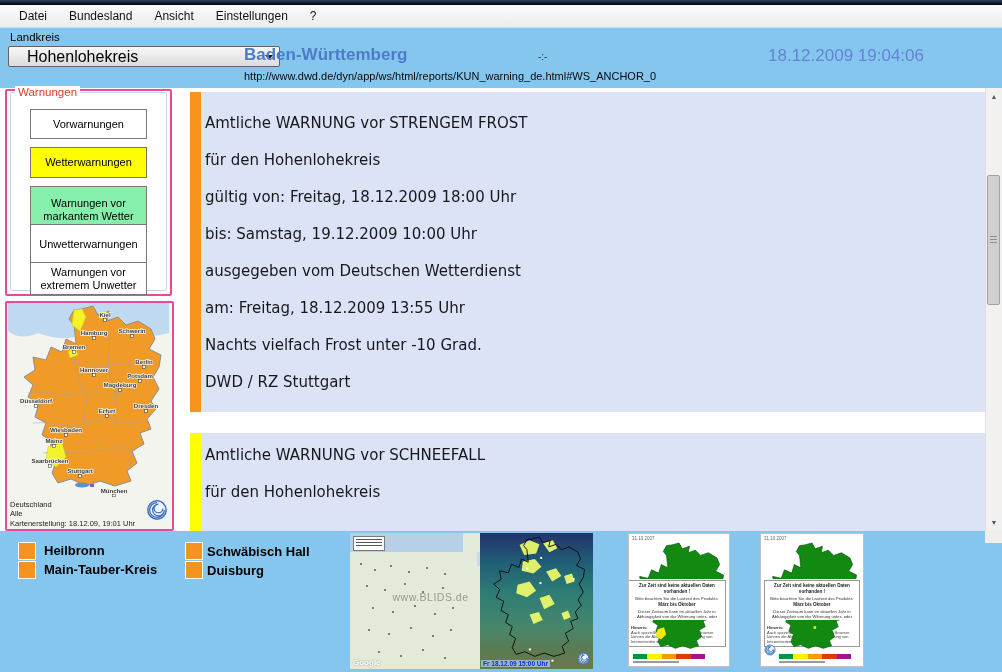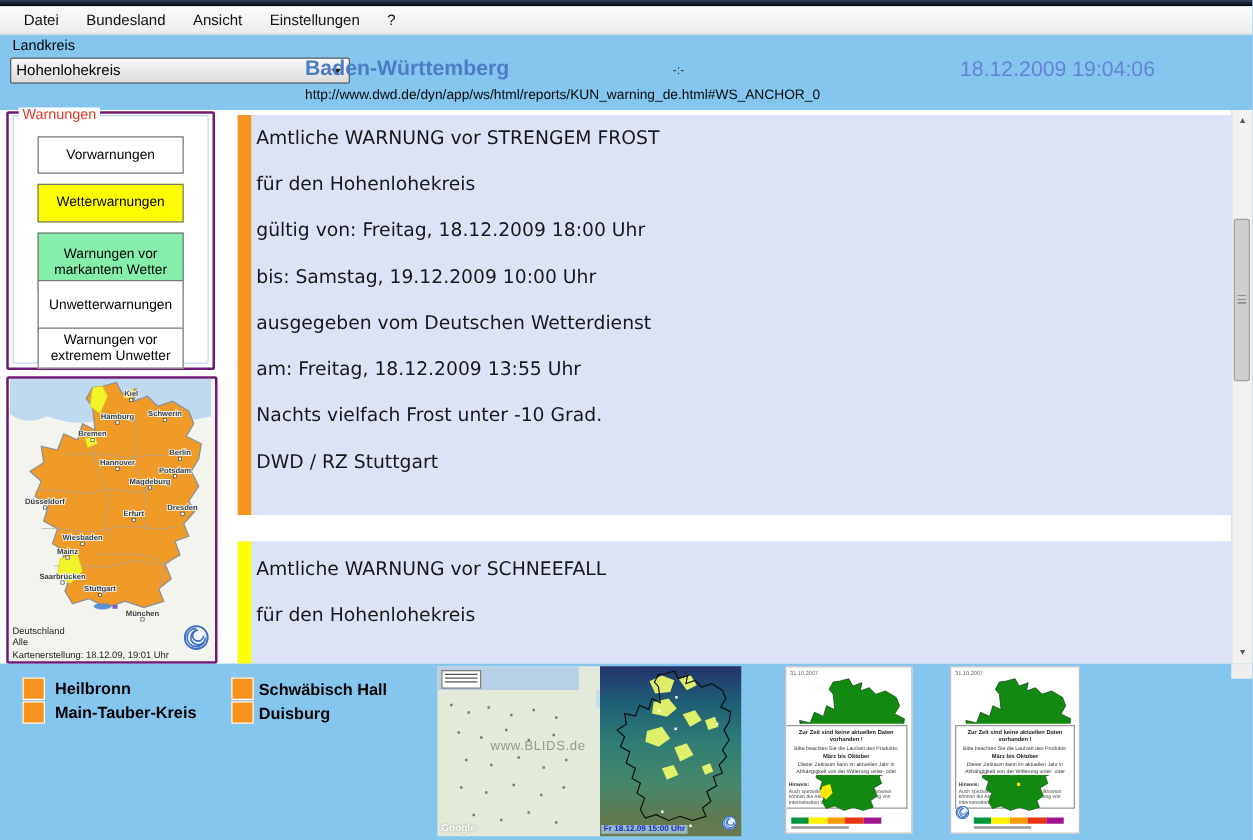--- a/index.html
+++ b/index.html
@@ -12,33 +12,33 @@
   #menubar{position:absolute;left:0;top:5px;width:1002px;height:23px;
     background:linear-gradient(180deg,#fbfbfb,#ececec);border-bottom:1px solid #dcdcdc;
     box-sizing:border-box;display:flex;align-items:flex-end;padding-left:8px;}
   .menu-item{font-size:12px;color:#111;padding:0 11px;line-height:22px;cursor:default;}
 
   
   #headerband{position:absolute;left:0;top:28px;width:1002px;height:60px;background:#85c6ef;}
   #landkreis-label{position:absolute;left:10px;top:3px;font-size:11.5px;color:#000;}
   #landkreis-combo{position:absolute;left:8px;top:18px;width:272px;height:21px;box-sizing:border-box;
     border:1px solid #636363;border-radius:2px;background:linear-gradient(180deg,#f7f7f7,#dcdcdc);
-    font-size:12px;color:#000;line-height:19px;padding-left:4px;}
+    font-size:16px;color:#000;line-height:19px;padding-left:18px;}
   #combo-arrow{position:absolute;right:6px;top:8px;width:0;height:0;
     border-left:4px solid transparent;border-right:4px solid transparent;border-top:5px solid #1a1a1a;}
   #region-title{position:absolute;left:244px;top:17px;font-size:17px;font-weight:bold;color:#4d7cc7;}
   #header-separator{position:absolute;left:538px;top:23px;font-size:10px;color:#333;}
   #header-timestamp{position:absolute;left:768px;top:18px;font-size:17px;color:#6583d6;}
   #header-url{position:absolute;left:244px;top:42px;font-size:11px;color:#0a0a0a;}
 
   
   #content-row{position:absolute;left:0;top:88px;width:1002px;height:443px;background:#ffffff;}
 
   
-  .side-panel{position:absolute;background:#fff;border:2px solid #701a75;border-radius:2px;box-sizing:border-box;}
+  .side-panel{position:absolute;background:#fff;border:2px solid #ec4899;border-radius:2px;box-sizing:border-box;}
   #panel-warnungen{left:5px;top:1px;width:167px;height:207px;}
   #warn-fieldset{position:absolute;left:3px;top:1px;right:3px;bottom:3px;
     border:1px solid #c2d8ea;border-radius:2px;}
   #warn-legend{position:absolute;left:4px;top:-7px;background:#fff;padding:0 3px;
     font-size:11.5px;color:#e0382a;}
   .warn-btn{position:absolute;left:23px;width:117px;box-sizing:border-box;border:1px solid #777;
     background:#fff;display:flex;align-items:center;justify-content:center;text-align:center;
     font-size:11px;color:#000;line-height:12.5px;cursor:default;}
   #warn-btn-0{top:18px;height:30px;}
   #warn-btn-1{top:56px;height:31px;background:#ffff00;}
@@ -54,21 +54,21 @@
   .dwd-logo{position:absolute;}
 
   
   .warning-block{position:absolute;left:190px;width:795px;background:#dde3f6;overflow:hidden;}
   #warning-0{top:4px;height:320px;}
   #warning-1{top:345px;height:98px;}
   .warning-accent{position:absolute;left:0;top:0;bottom:0;width:11px;}
   #warning-0 .warning-accent{background:#f7941e;}
   #warning-1 .warning-accent{background:#ffff00;}
   .warning-text{position:absolute;left:15px;top:0;right:4px;}
-  #warning-0 .warning-text{}
+  #warning-0 .warning-text{padding-top:13px;}
   #warning-1 .warning-text{padding-top:4px;}
   .warning-line{font-family:"DejaVu Sans",sans-serif;font-size:15px;color:#17171c;
     line-height:37px;white-space:nowrap;}
 
   
   #scrollbar{position:absolute;left:985px;top:0;width:17px;height:443px;background:#f2f1ef;
     border-left:1px solid #e0dfdd;box-sizing:border-box;}
   .sb-btn{position:absolute;left:0;width:16px;height:17px;display:flex;align-items:center;
     justify-content:center;font-size:7px;color:#4d5a66;}
   #sb-up{top:0;}

